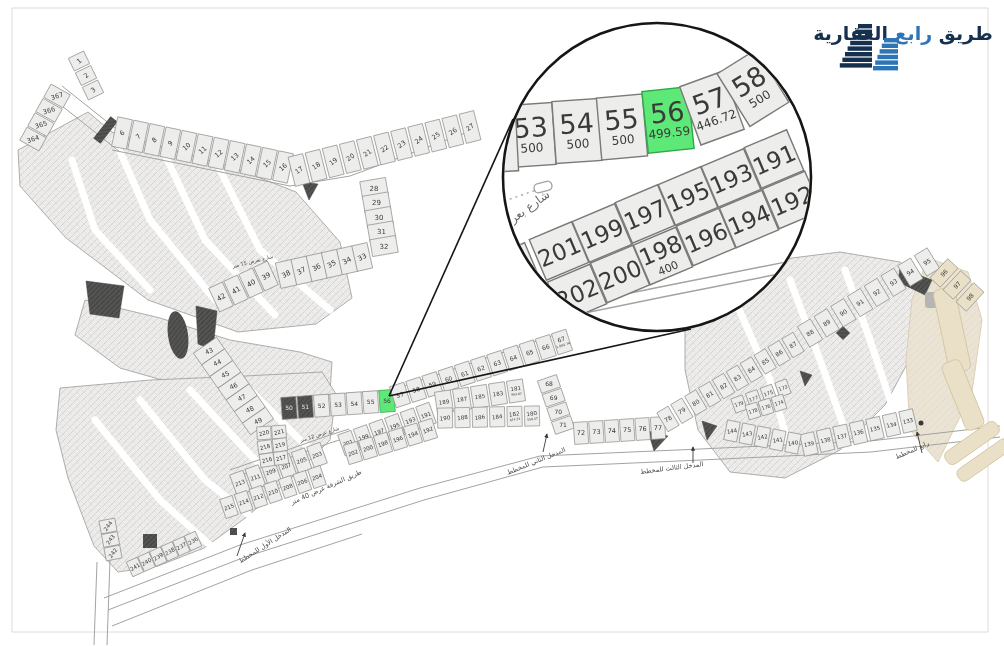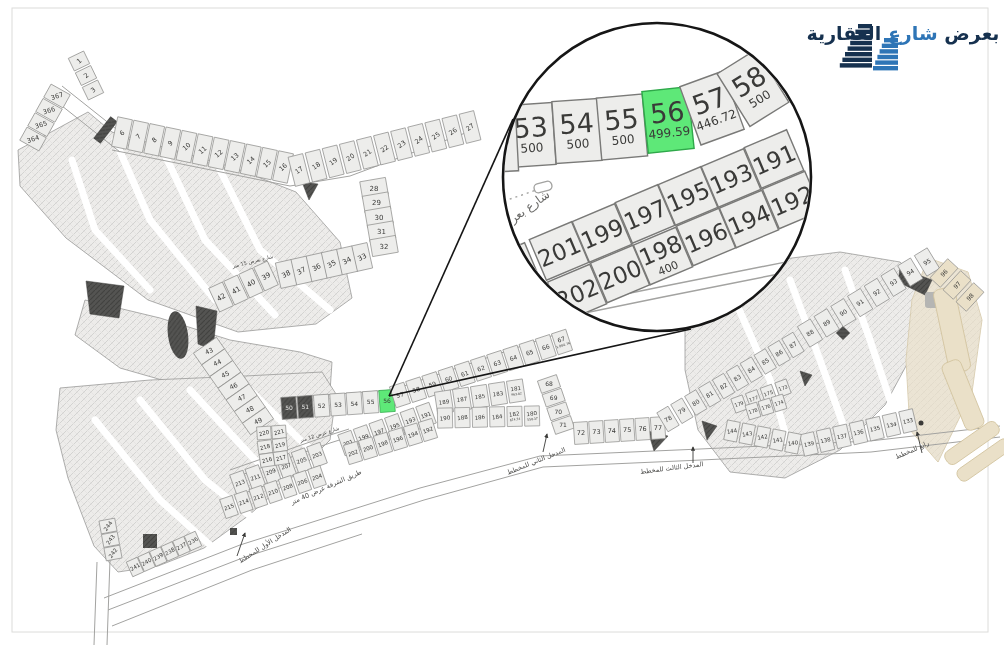--- a/index.html
+++ b/index.html
@@ -560,18 +560,18 @@
           <rect x="11.8" y="41.199999999999996" width="32.2" height="4.4" fill="#16314f"></rect>
           <rect x="56" y="16" width="14" height="4.4" fill="#2e75b6"></rect>
           <rect x="53.8" y="21.6" width="16.2" height="4.4" fill="#2e75b6"></rect>
           <rect x="51.6" y="27.2" width="18.4" height="4.4" fill="#2e75b6"></rect>
           <rect x="49.4" y="32.8" width="20.6" height="4.4" fill="#2e75b6"></rect>
           <rect x="47.2" y="38.4" width="22.8" height="4.4" fill="#2e75b6"></rect>
           <rect x="45" y="44" width="25" height="4.4" fill="#2e75b6"></rect>
         </g>
     </svg>
     <div class="logo-text" dir="rtl">
-      <span id="logo-w1" style="color: rgb(22, 49, 79);">بعرض</span>
-      <span id="logo-w2" style="color: rgb(46, 117, 182);">شارع</span>
+      <span id="logo-w1" style="color: rgb(22, 49, 79);">طريق</span>
+      <span id="logo-w2" style="color: rgb(46, 117, 182);">رابع</span>
       <span id="logo-w3" style="color: rgb(22, 49, 79);">العقارية</span>
     </div>
   </div>
 </div>
 
 </body></html>

